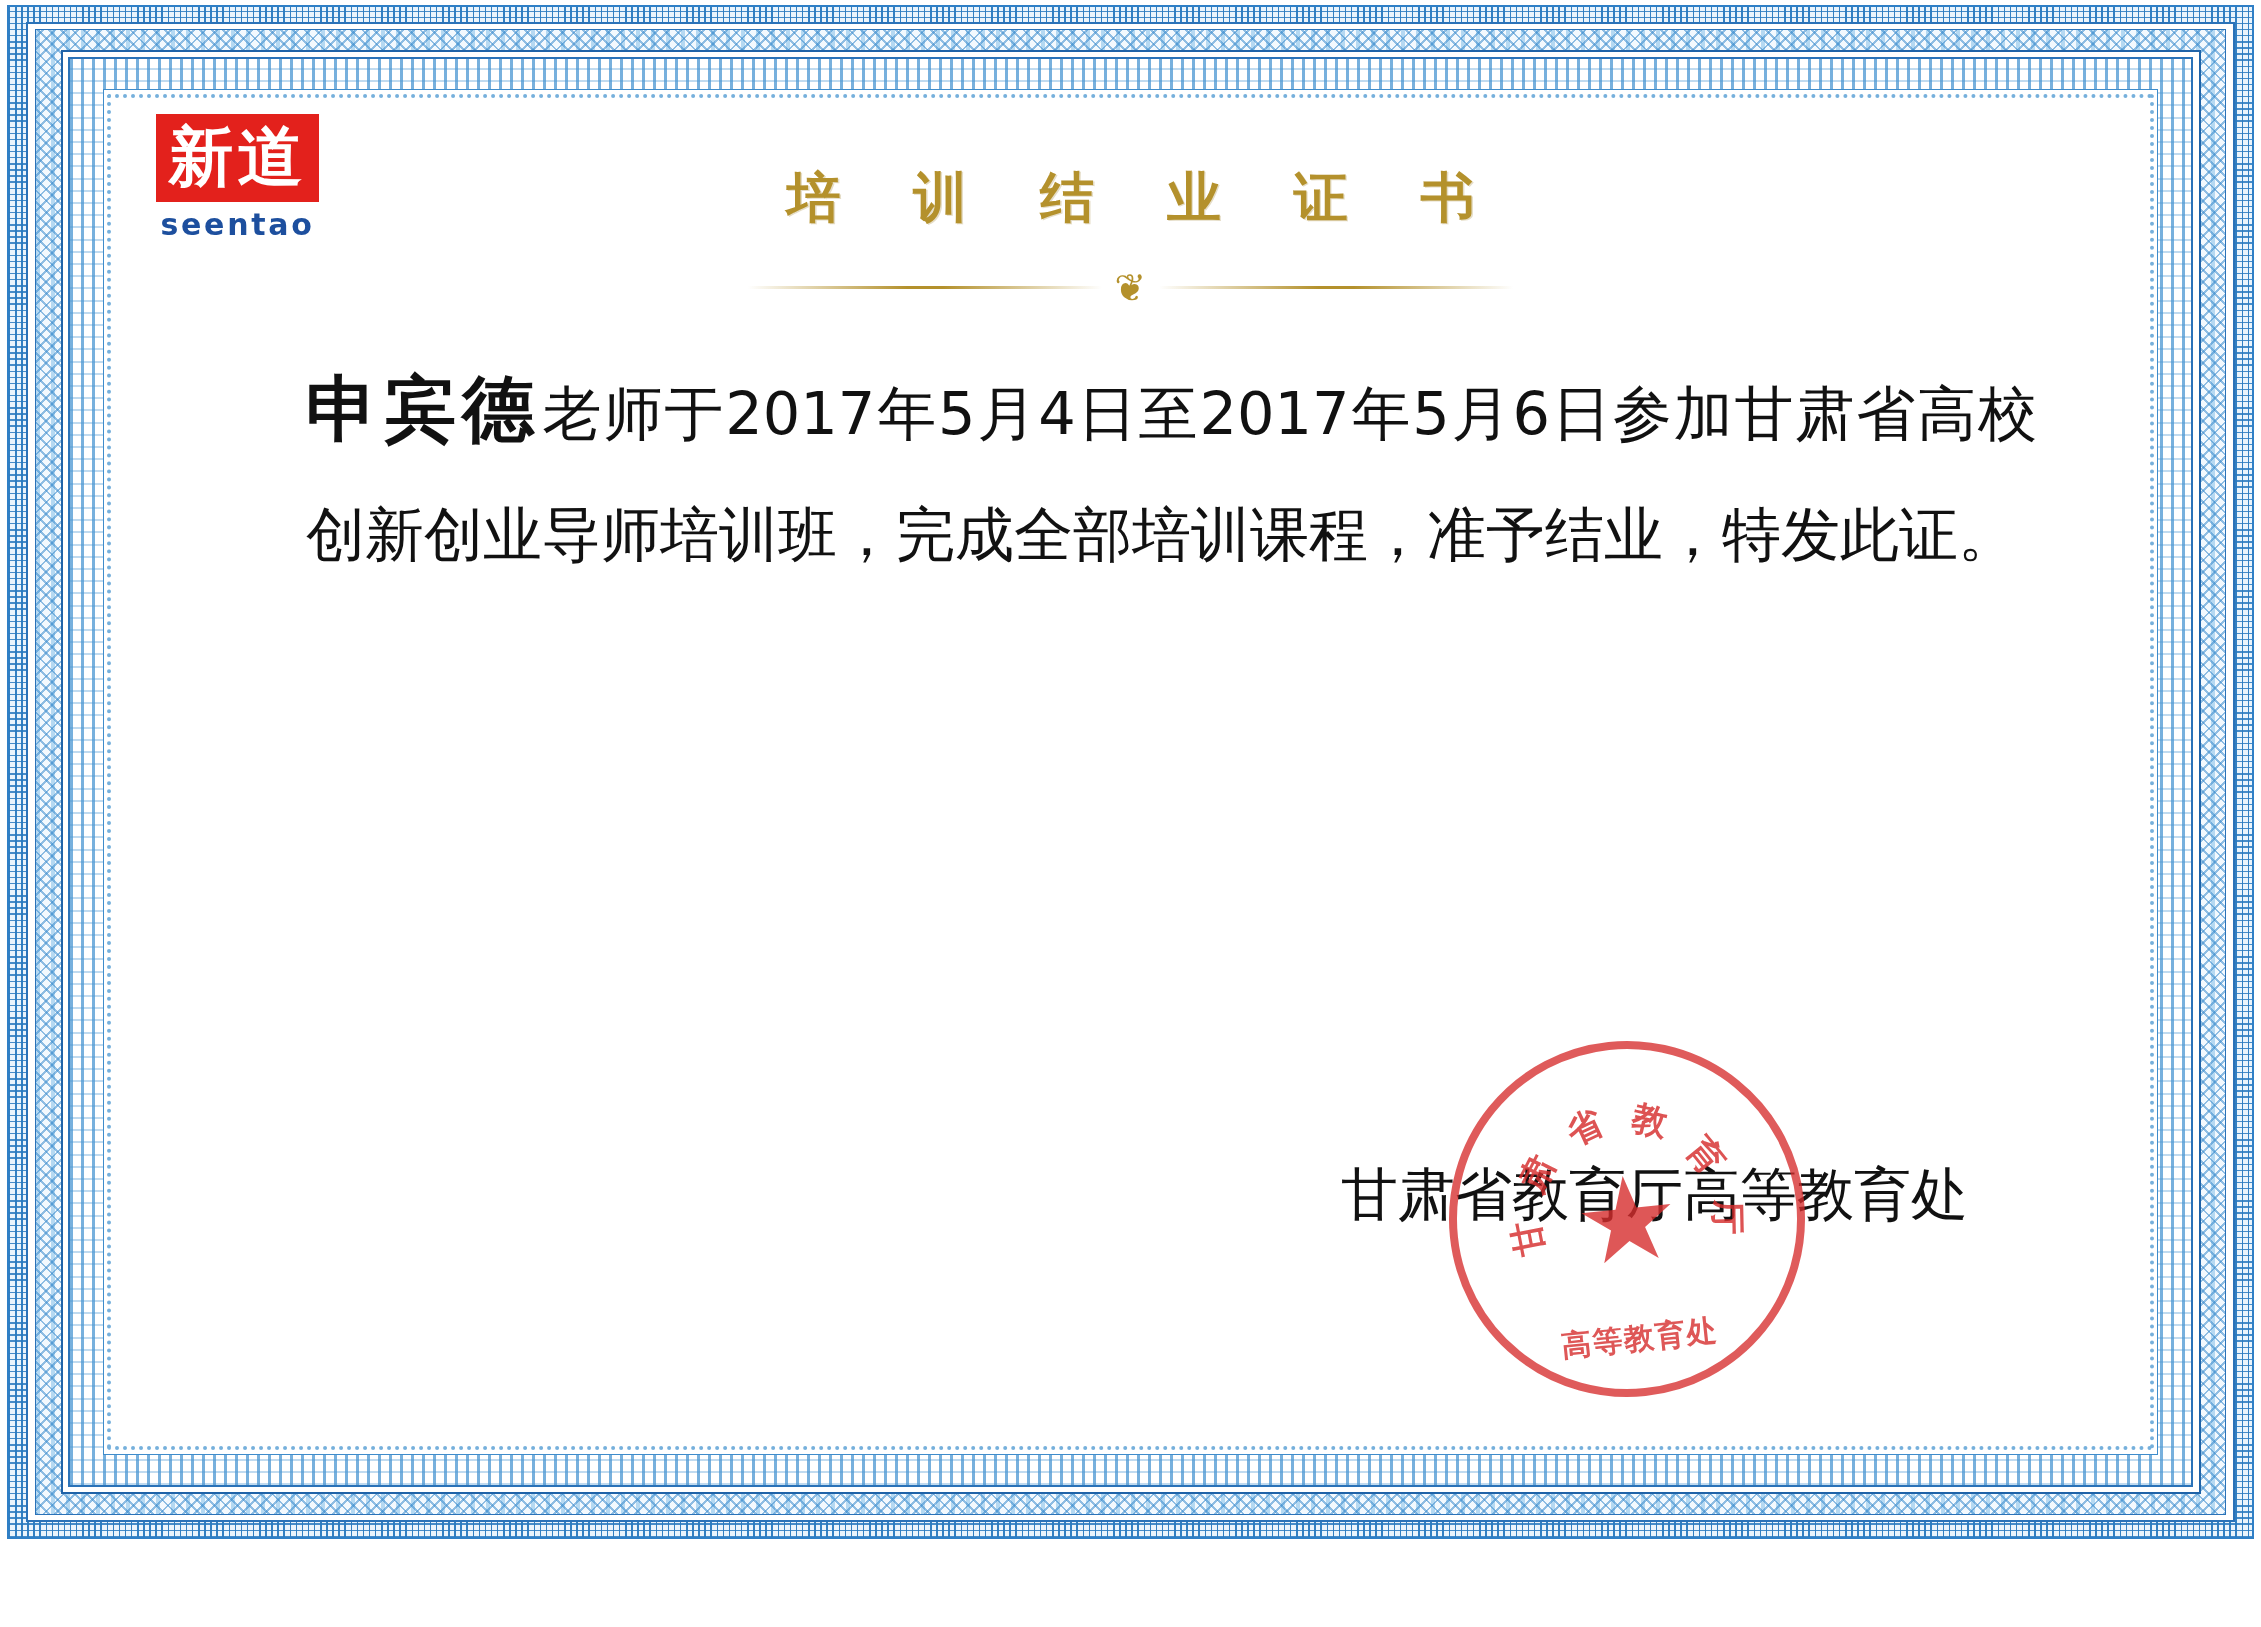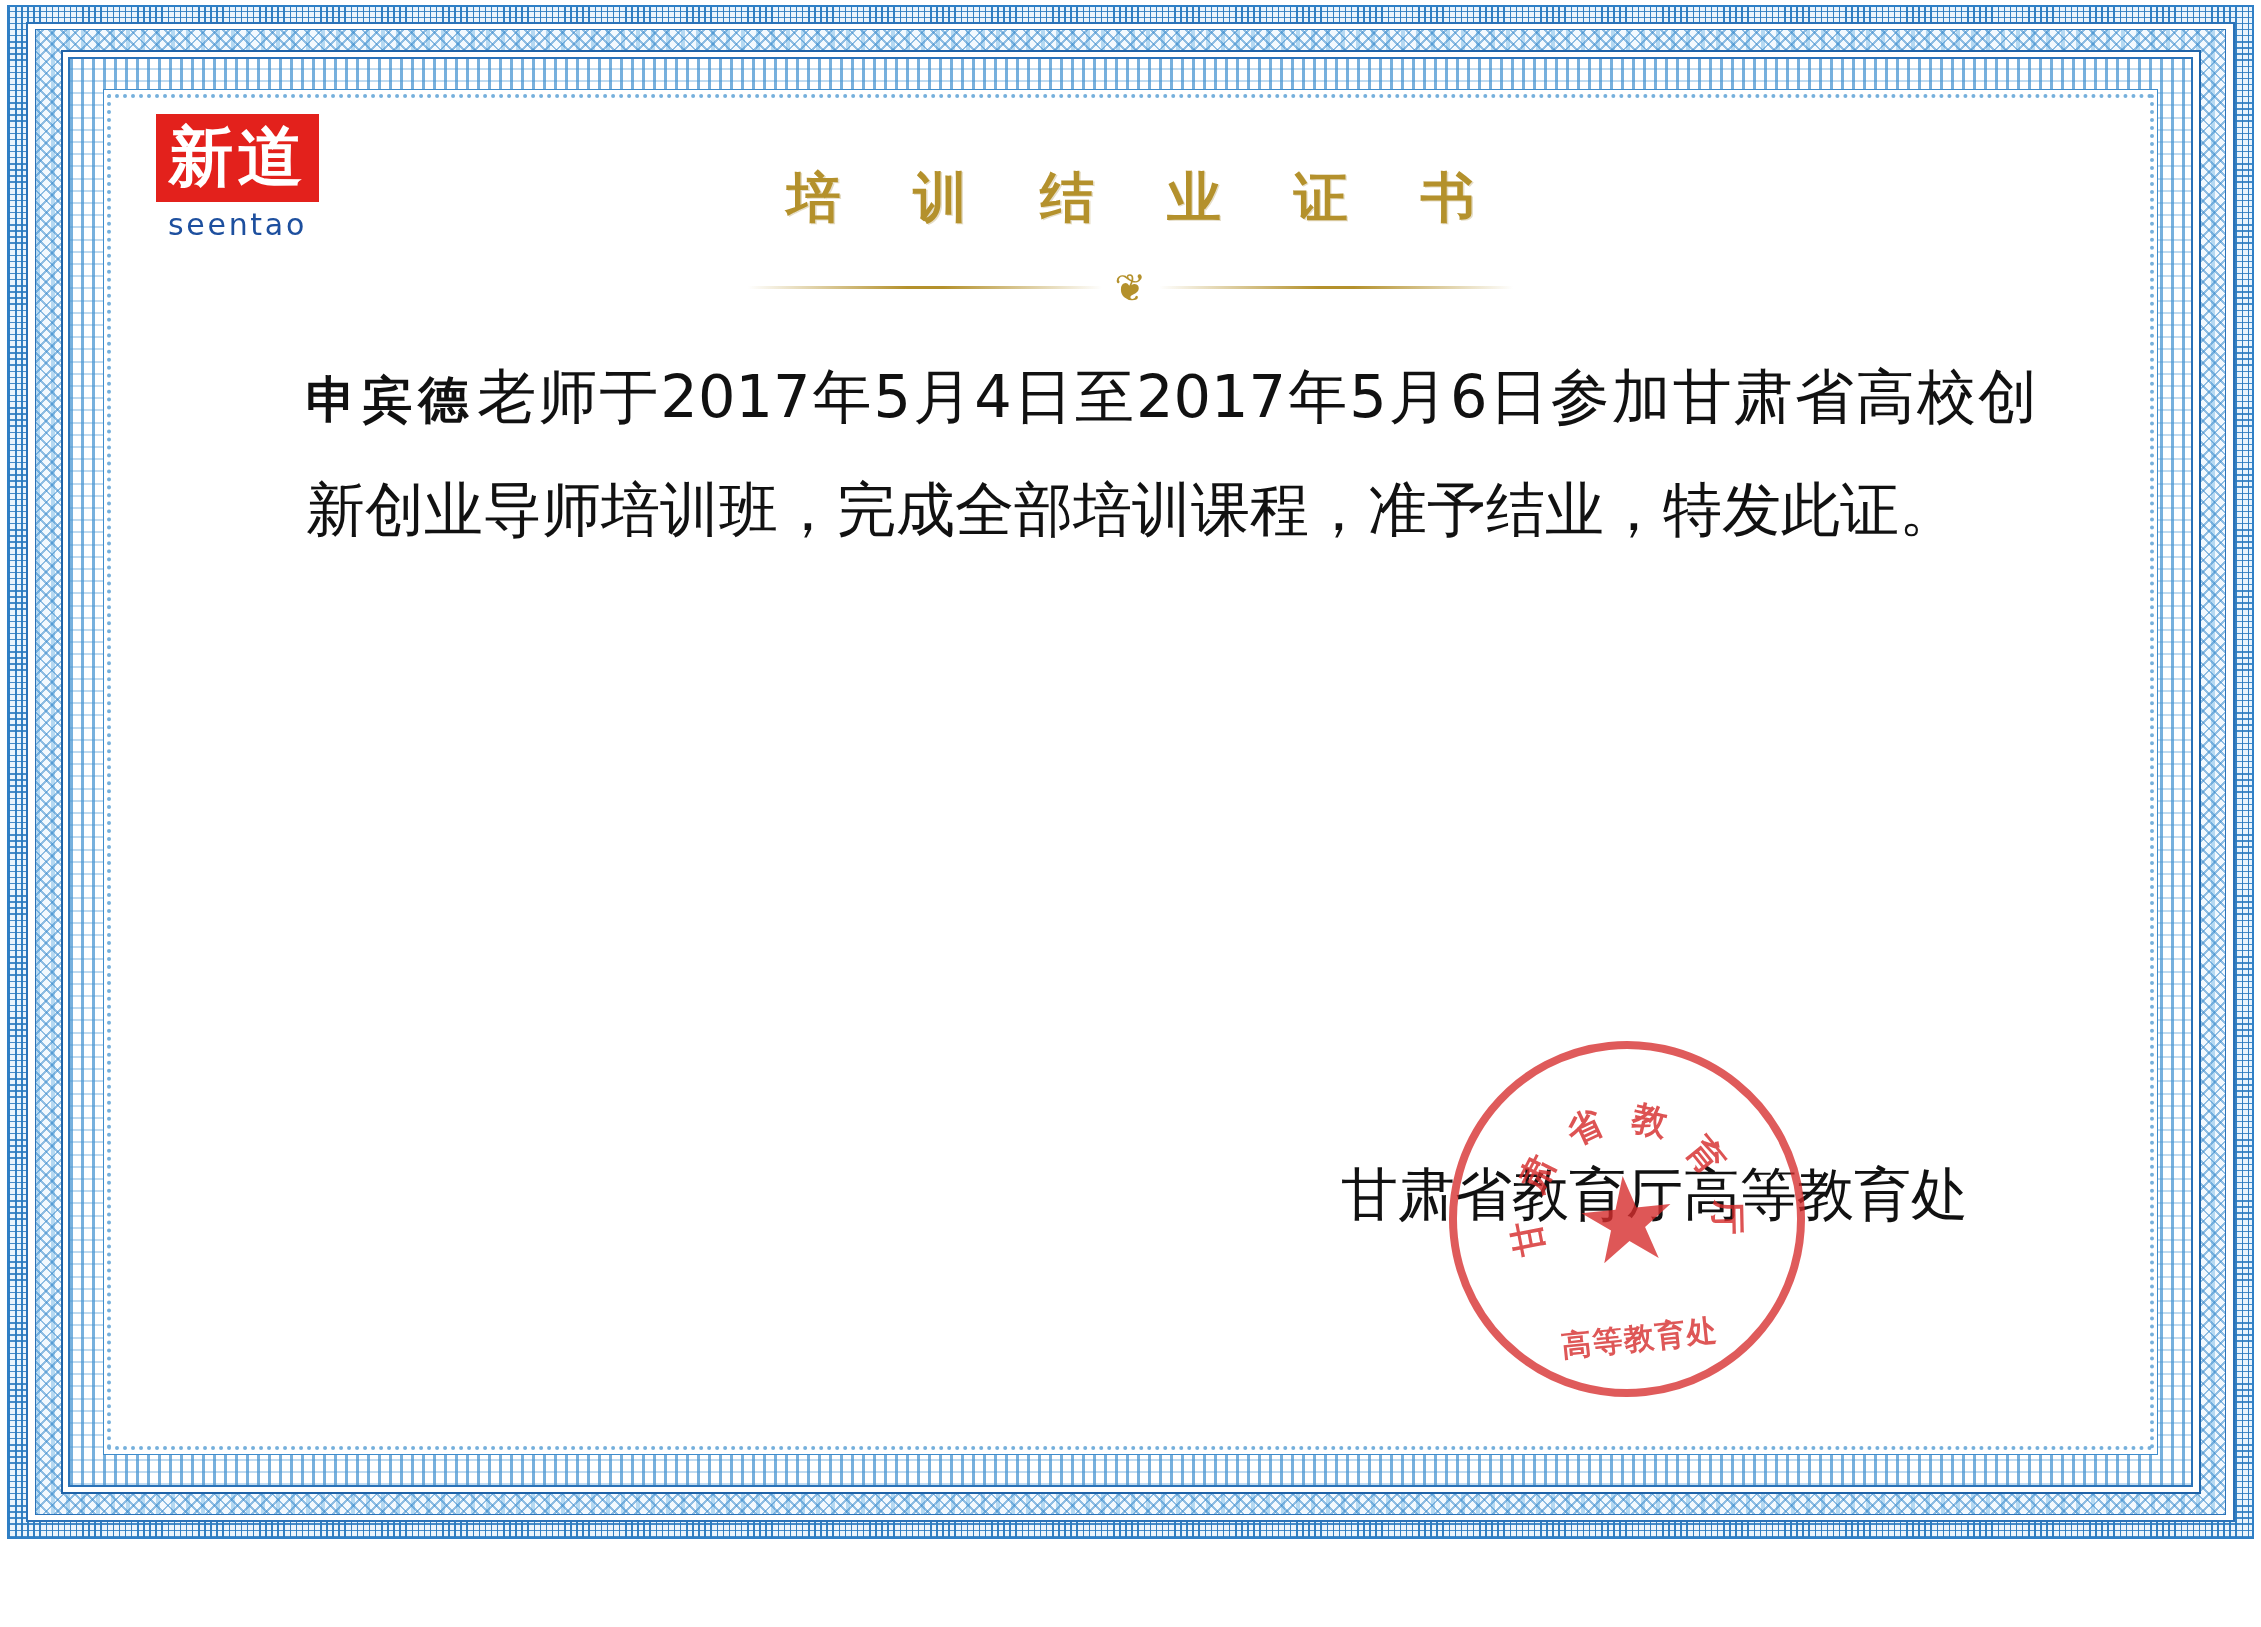--- a/index.html
+++ b/index.html
@@ -149,21 +149,21 @@
     line-height: 1.02;
     letter-spacing: 4.1px;
     padding: 9.5px 12.2px 12.2px 12.2px;
   }
   .logo-sub {
     margin-top: 5.4px;
     color: #1d4f9e;
     font-family: "DejaVu Sans", "Liberation Sans", sans-serif;
     font-size: 30px;
     letter-spacing: 2.7px;
-    font-weight: normal;
+    font-weight: bold;
   }
 
   .title {
     position: absolute;
     left: 0;
     right: 0;
     top: 162px;
     text-align: center;
     font-family: "DejaVu Sans", "Liberation Sans", sans-serif;
     font-size: 54px;
@@ -204,21 +204,21 @@
     top: 340px;
     font-family: "DejaVu Sans", "Liberation Sans", sans-serif;
     font-size: 59px;
     line-height: 1.92;
     color: #111111;
     text-align: justify;
   }
   .recipient {
     font-family: "DejaVu Serif", "Liberation Serif", serif;
     font-weight: bold;
-    font-size: 50px;
+    font-size: 72px;
     letter-spacing: 4.1px;
     margin-right: 2.7px;
   }
 
   .signature {
     position: absolute;
     right: 293px;
     top: 1150px;
     text-align: right;
     font-family: "DejaVu Sans", "Liberation Sans", sans-serif;

